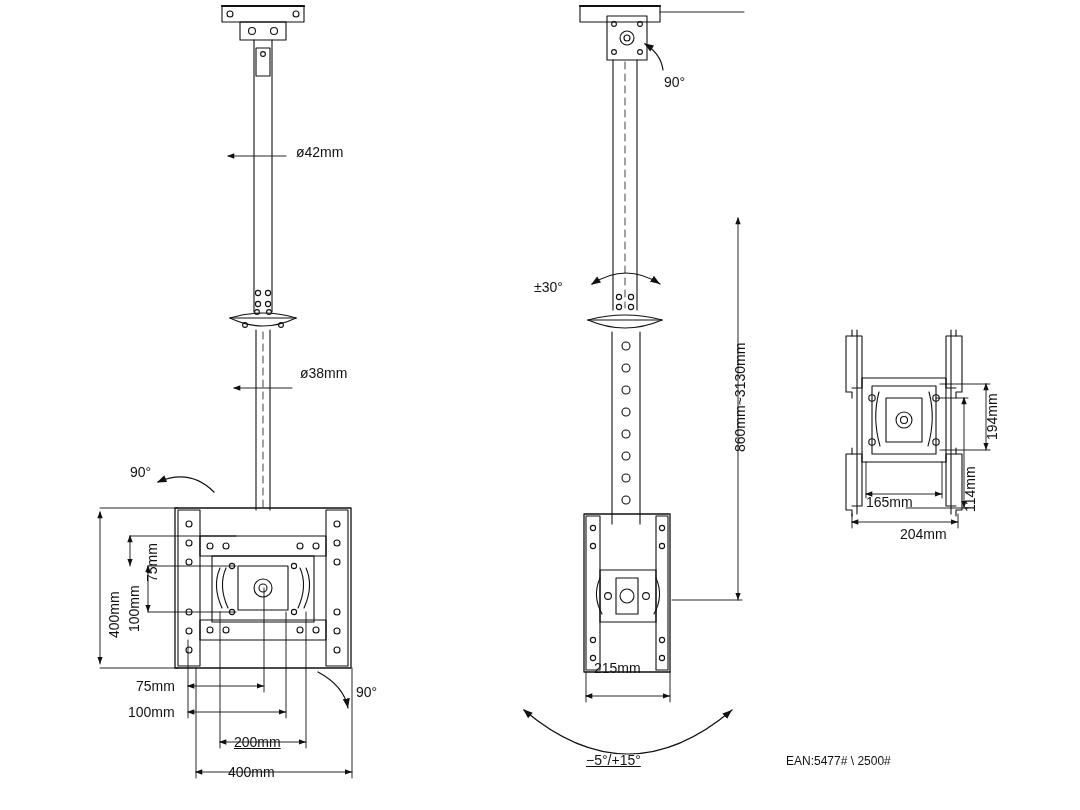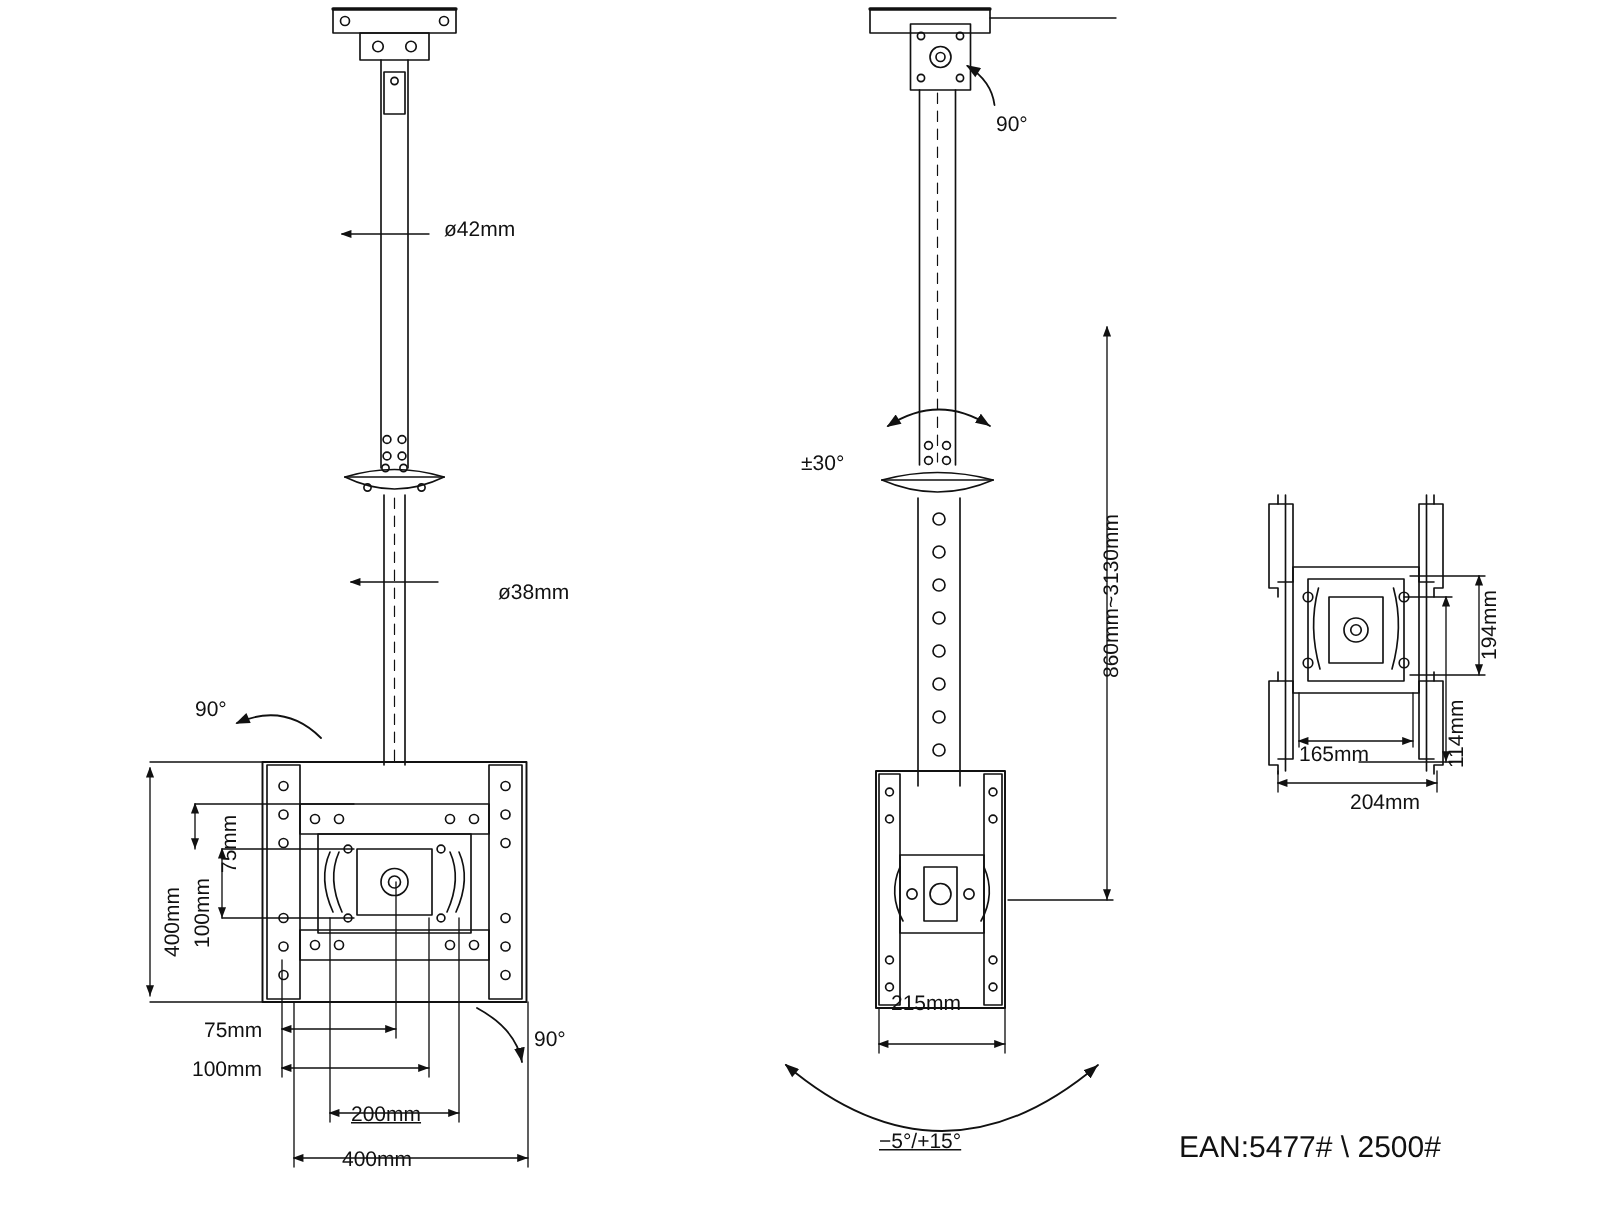--- a/index.html
+++ b/index.html
@@ -1,21 +1,21 @@
 <!DOCTYPE html>
 <html><head>
 <meta charset="utf-8">
 <style>
   html,body{margin:0;padding:0;background:#ffffff;}
   body{width:1080px;height:810px;overflow:hidden;font-family:"Liberation Sans",sans-serif;}
   #sheet{position:relative;width:1080px;height:810px;background:#fff;}
   svg.layer{position:absolute;left:0;top:0;width:1080px;height:810px;}
   .lbl{position:absolute;font-family:"Liberation Sans",sans-serif;font-size:14px;color:#111;white-space:nowrap;}
   .lbl.v{transform-origin:0 0;}
-  .big{font-size:20px;}
+  .big{font-size:12px;}
 </style>
 </head>
 <body>
 
 <div id="sheet">
 
 <svg class="layer" viewBox="0 0 1080 810">
   <defs>
     <marker id="ar" markerWidth="9" markerHeight="9" refX="8" refY="3" orient="auto">
       <path d="M0,0 L8,3 L0,6 z" fill="#111"></path>
@@ -260,36 +260,36 @@
 
     <path d="M852,522 h106" marker-start="url(#arS)" marker-end="url(#ar)"></path>
     <path d="M852,514 v14"></path>
           <path d="M958,514 v14"></path>
   </g>
 
   </g>
 </svg>
 
 <div class="lbl" style="left:296px;top:144px;text-align:right;">ø42mm</div>
-<div class="lbl" style="left:300px;top:386px;margin-left:32px;">ø38mm</div>
+<div class="lbl" style="left:300px;top:365px;">ø38mm</div>
 
 <div class="lbl" style="left:130px;top:464px;">90°</div>
 <div class="lbl" style="left:356px;top:684px;">90°</div>
 
 <div class="lbl v" style="left:106px;top:638px;transform:rotate(-90deg);">400mm</div>
 <div class="lbl v" style="left:126px;top:632px;transform:rotate(-90deg);">100mm</div>
 <div class="lbl v" style="left:144px;top:582px;transform:rotate(-90deg);">75mm</div>
 
 <div class="lbl" style="left:136px;top:678px;">75mm</div>
 <div class="lbl" style="left:128px;top:704px;">100mm</div>
 <div class="lbl" style="left:234px;top:734px;text-decoration:underline;">200mm</div>
 <div class="lbl" style="left:228px;top:764px;">400mm</div>
 
 <div class="lbl" style="left:664px;top:74px;">90°</div>
-<div class="lbl" style="left:534px;top:300px;">±30°</div>
+<div class="lbl" style="left:534px;top:279px;">±30°</div>
 <div class="lbl v" style="left:732px;top:452px;transform:rotate(-90deg);">860mm~3130mm</div>
 <div class="lbl" style="left:594px;top:660px;">215mm</div>
 <div class="lbl" style="left:586px;top:752px;text-decoration:underline;">−5°/+15°</div>
 
 <div class="lbl v" style="left:984px;top:440px;transform:rotate(-90deg);">194mm</div>
 <div class="lbl v" style="left:962px;top:512px;transform:rotate(-90deg);">114mm</div>
 <div class="lbl" style="left:866px;top:494px;text-align:right;">165mm</div>
 <div class="lbl" style="left:900px;top:526px;">204mm</div>
 
 <div class="lbl big" style="left:786px;top:754px;">EAN:5477#  \  2500#</div>

